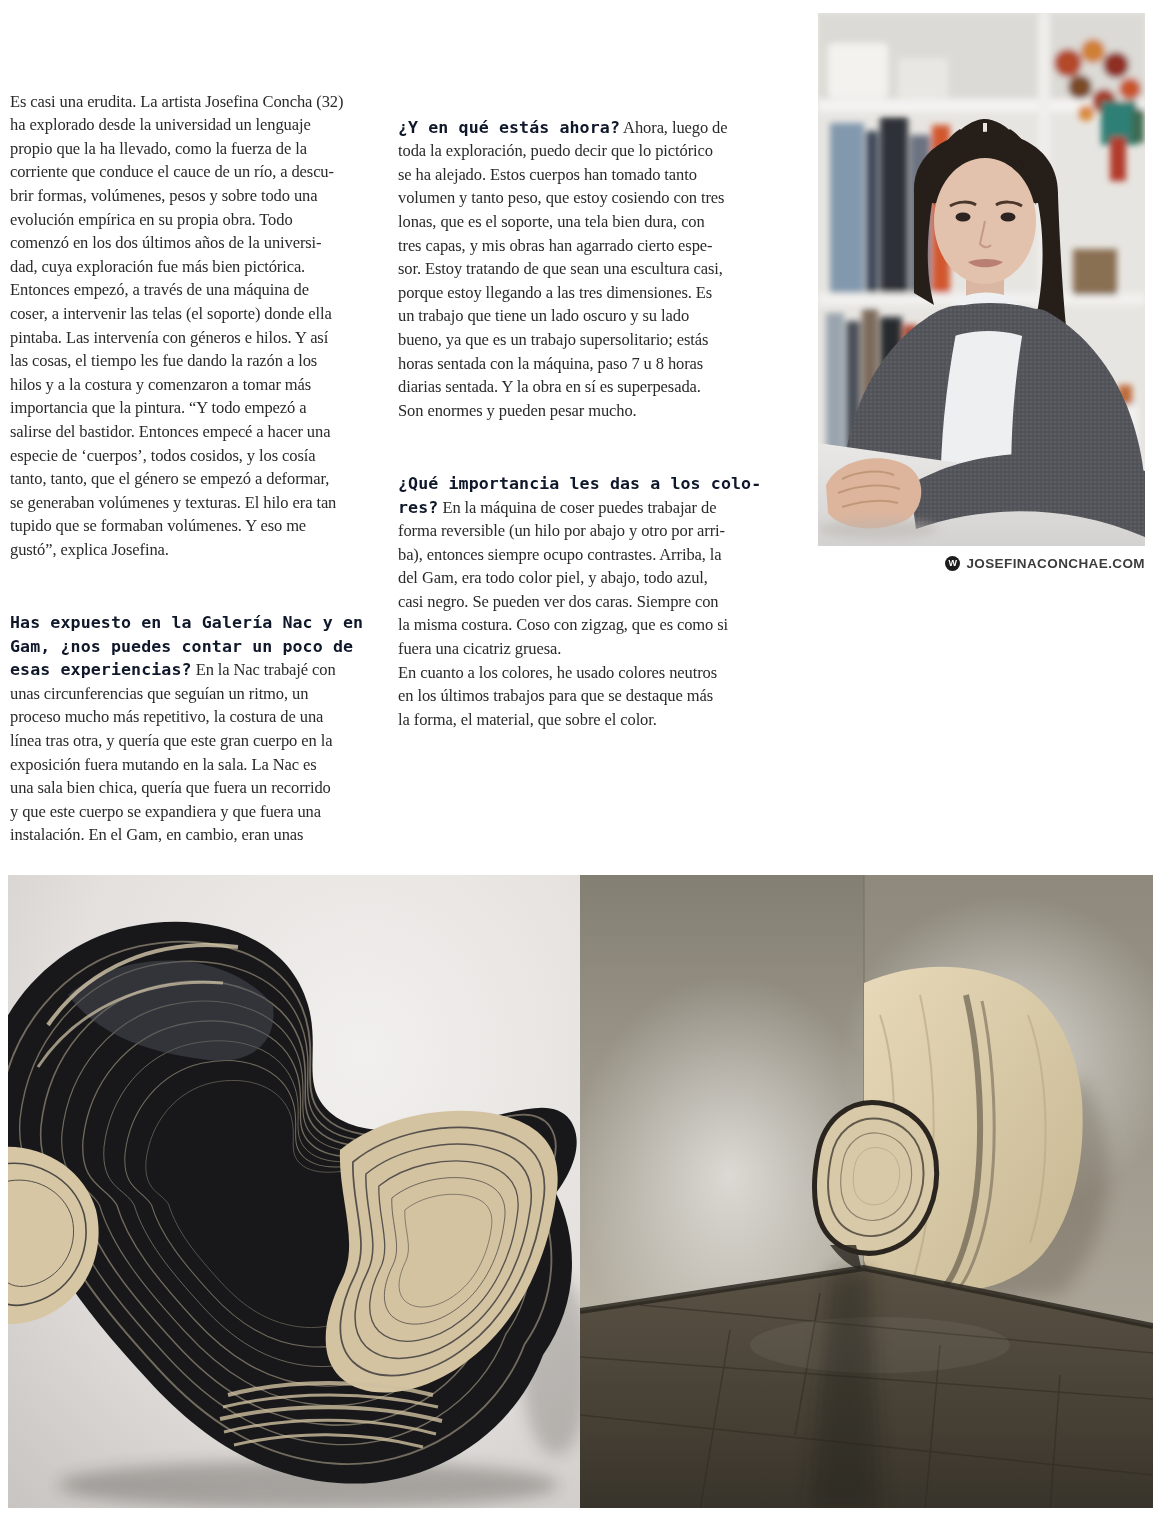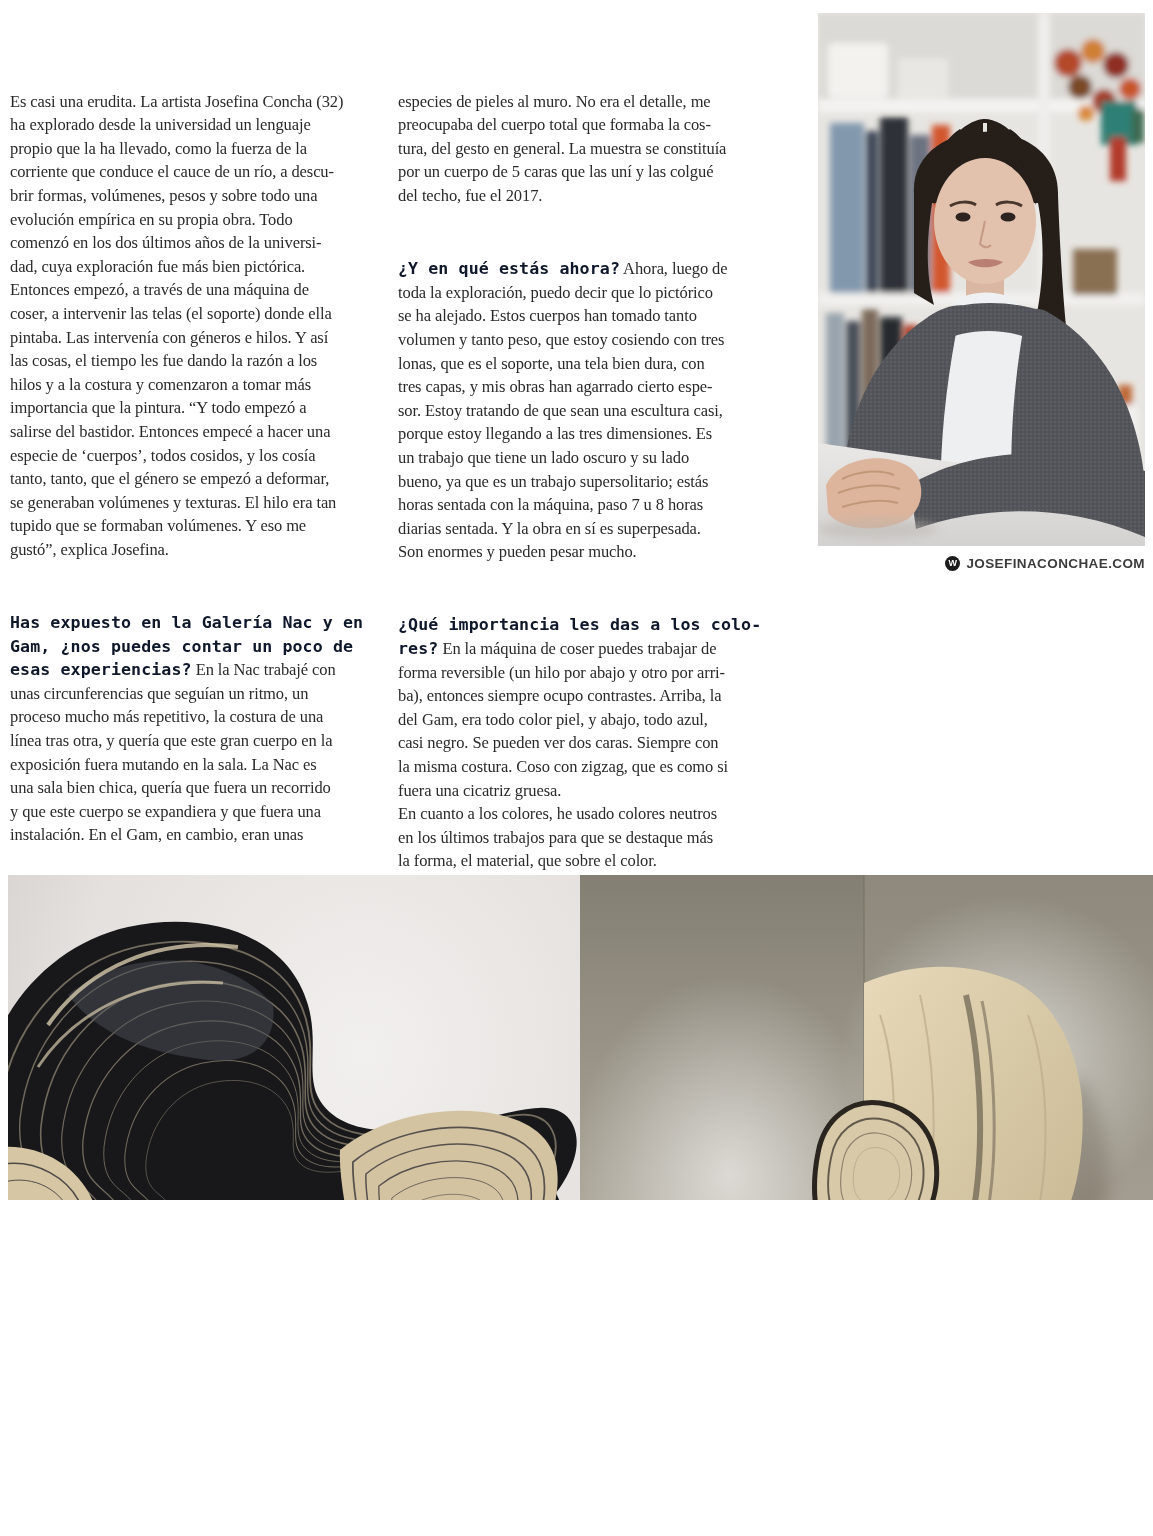--- a/index.html
+++ b/index.html
@@ -1,17 +1,17 @@
 <!DOCTYPE html>
 <html><head>
 <meta charset="utf-8">
 <style>
   html,body { margin:0; padding:0; background:#ffffff; }
   .page {
-    position:relative; width:1153px; height:1200px; background:#fff;
+    position:relative; width:1153px; height:1508px; background:#fff;
     font-family:"Liberation Serif", serif; overflow:hidden;
   }
   
   .col {
     position:absolute; top:66px; white-space:pre-line;
     font-size:16.5px; line-height:23.6px; color:#2a2a2a; letter-spacing:-0.1px;
   }
   .col p { margin:0; }
   .col-1 { left:10px;  width:378px; }
   .col-2 { left:398px; width:384px; }
@@ -77,25 +77,20 @@
 unas circunferencias que seguían un ritmo, un
 proceso mucho más repetitivo, la costura de una
 línea tras otra, y quería que este gran cuerpo en la
 exposición fuera mutando en la sala. La Nac es
 una sala bien chica, quería que fuera un recorrido
 y que este cuerpo se expandiera y que fuera una
 instalación. En el Gam, en cambio, eran unas</span></div>
   </div>
 
   <div class="col col-2">
-    <p>especies de pieles al muro. No era el detalle, me
-preocupaba del cuerpo total que formaba la cos-
-tura, del gesto en general. La muestra se constituía
-por un cuerpo de 5 caras que las uní y las colgué
-del techo, fue el 2017.</p>
     <div class="qa"><span class="q">¿Y en qué estás ahora?</span><span> Ahora, luego de
 toda la exploración, puedo decir que lo pictórico
 se ha alejado. Estos cuerpos han tomado tanto
 volumen y tanto peso, que estoy cosiendo con tres
 lonas, que es el soporte, una tela bien dura, con
 tres capas, y mis obras han agarrado cierto espe-
 sor. Estoy tratando de que sean una escultura casi,
 porque estoy llegando a las tres dimensiones. Es
 un trabajo que tiene un lado oscuro y su lado
 bueno, ya que es un trabajo supersolitario; estás

